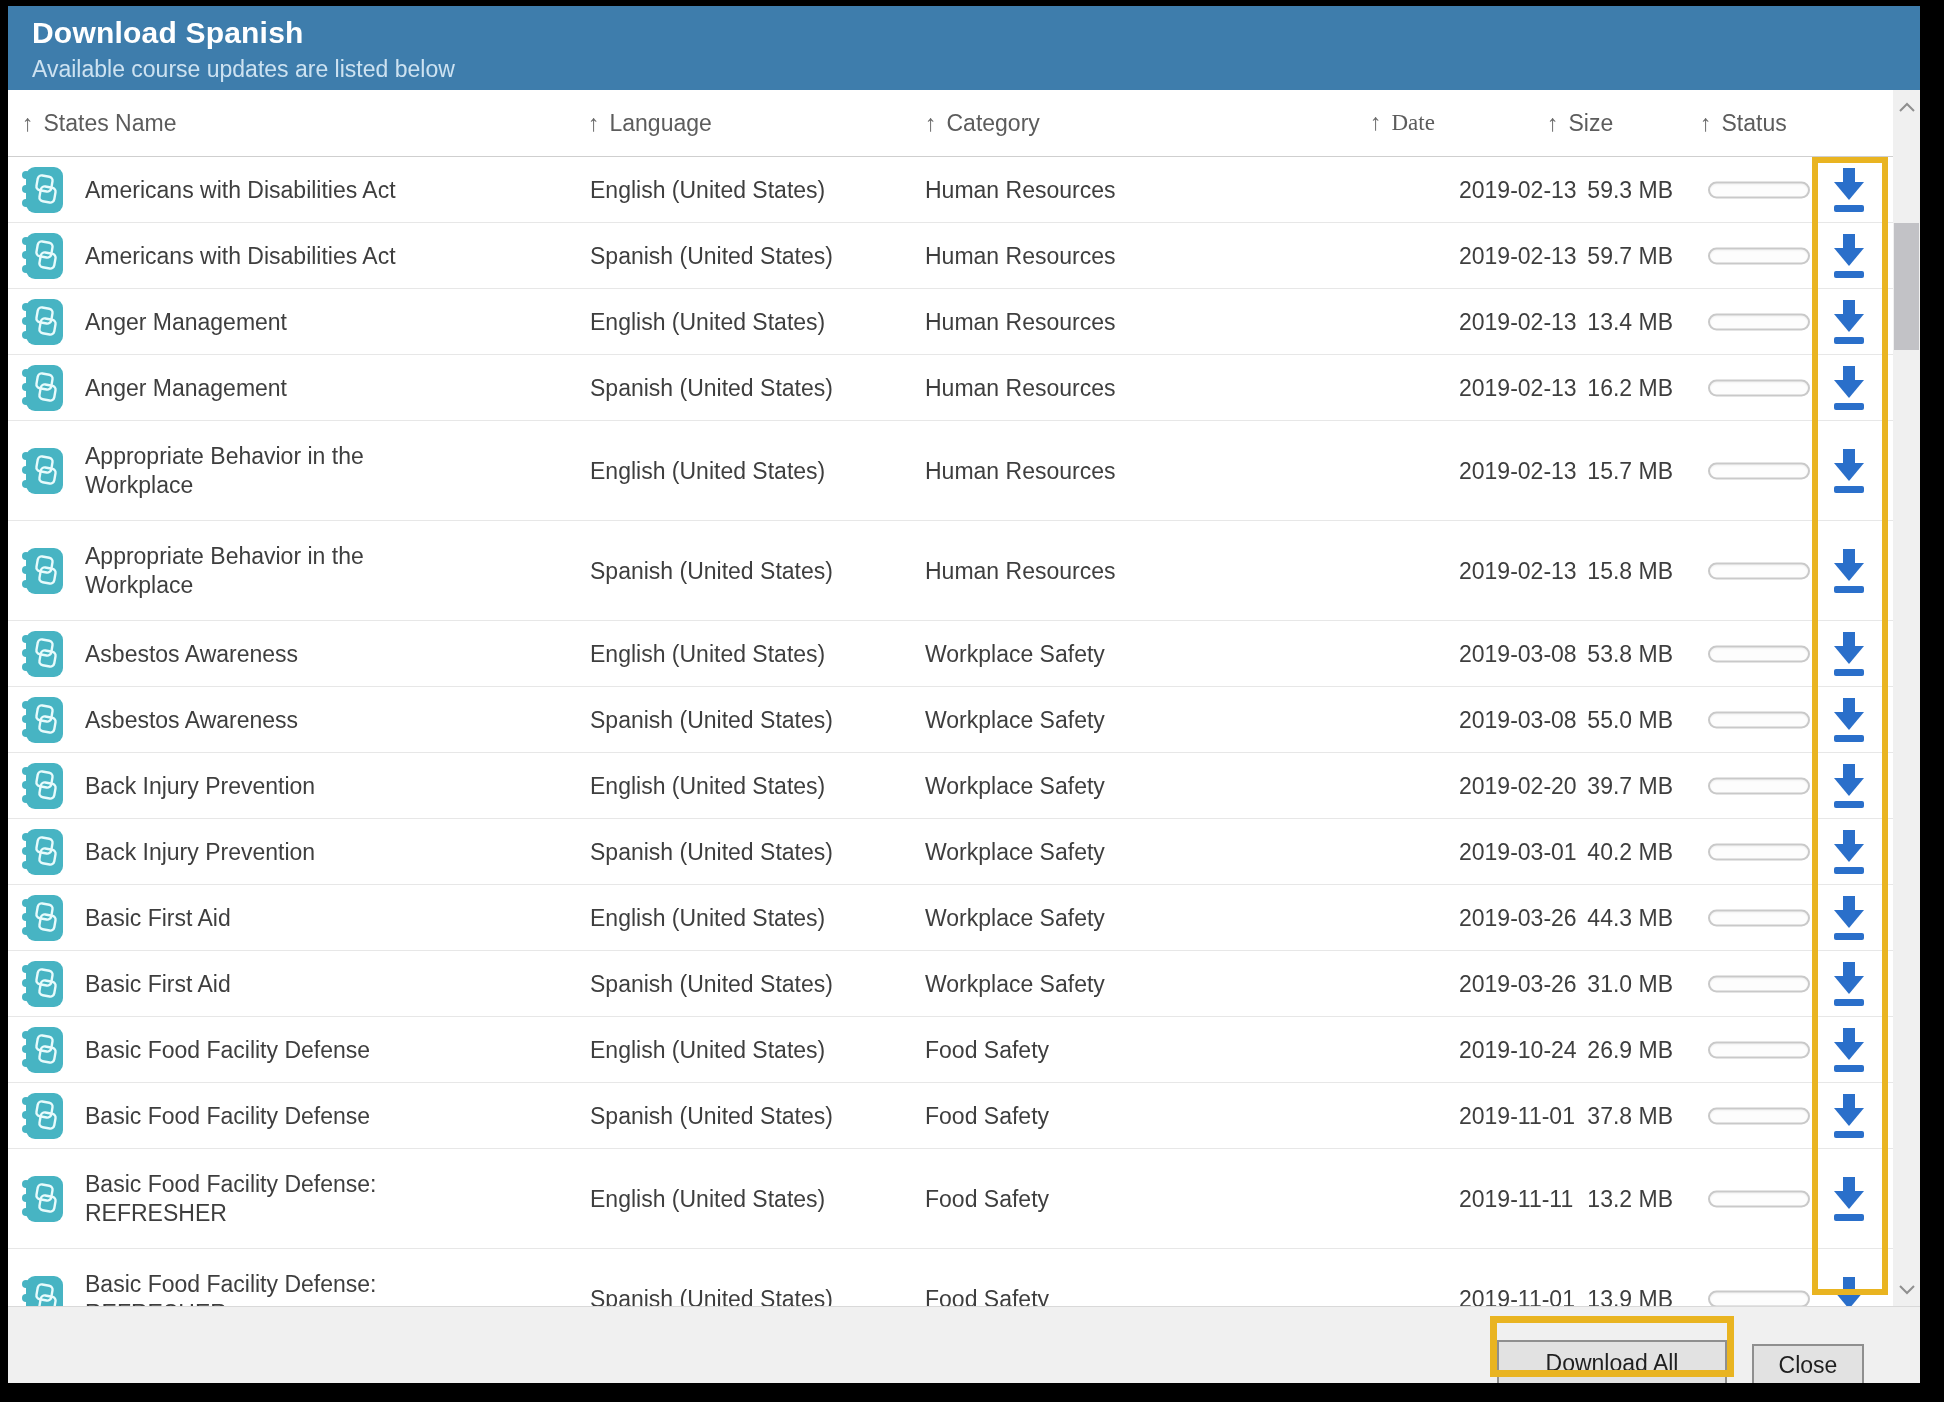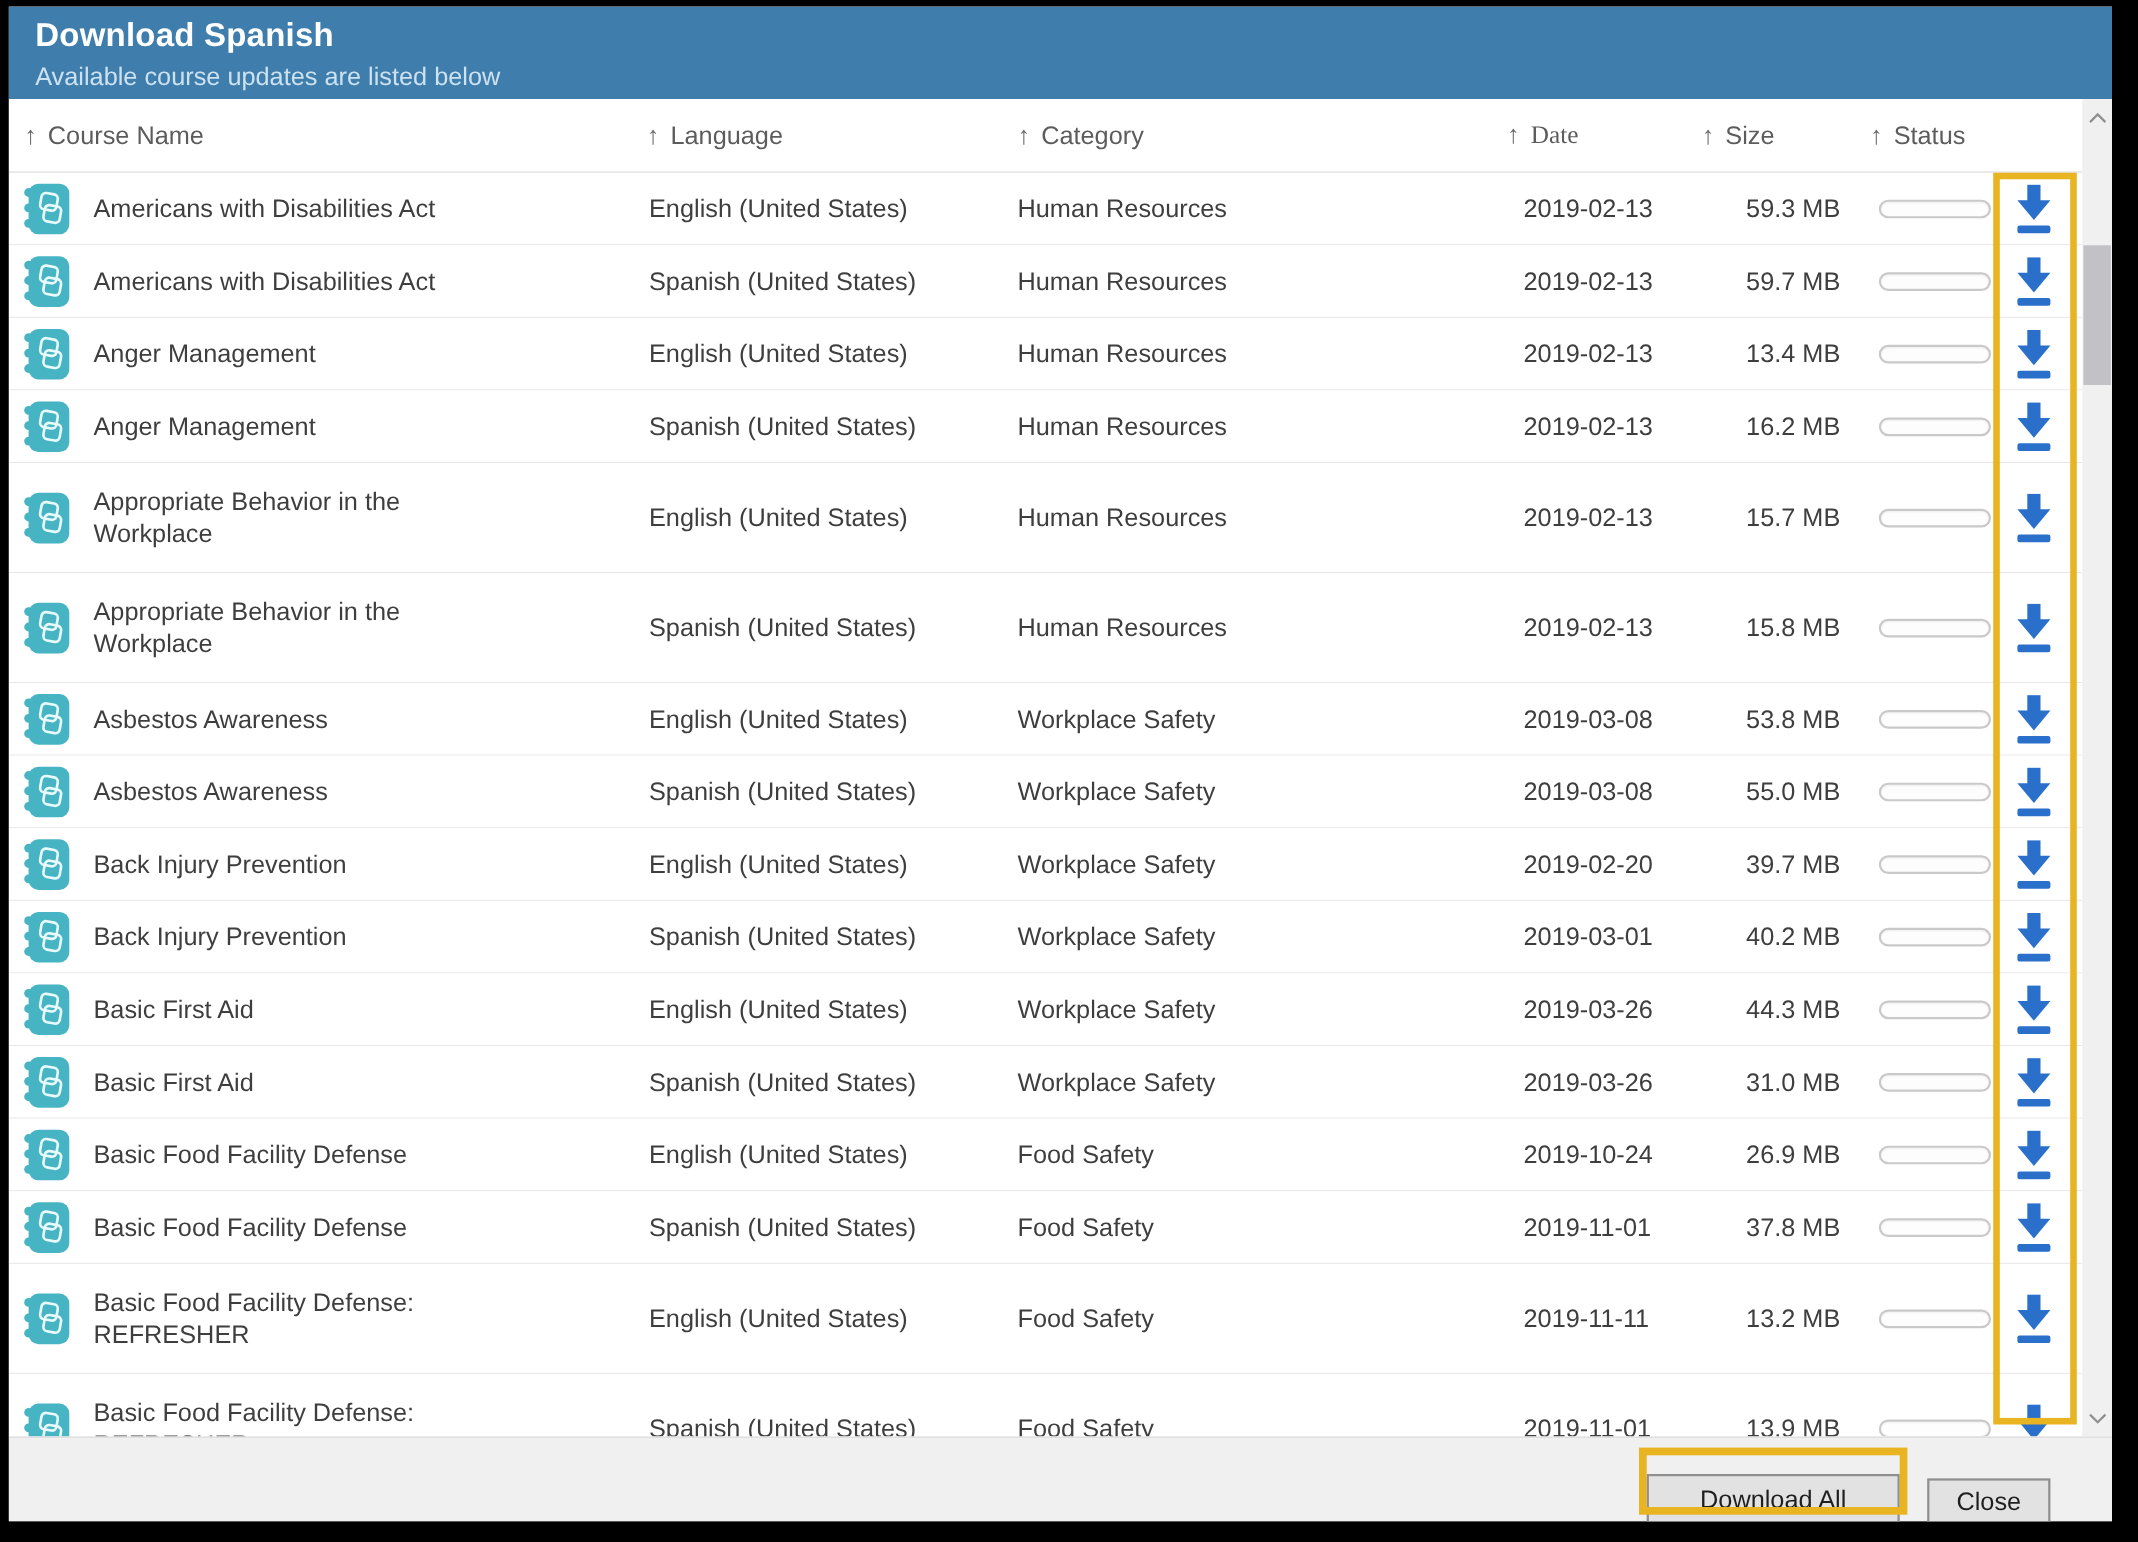--- a/index.html
+++ b/index.html
@@ -28,21 +28,21 @@
 
   
   .rows { position:absolute; left:0; top:151px; width:1885px; height:1149px; overflow:hidden; background:#fff; }
   .row { position:relative; width:100%; height:66px; border-bottom:1px solid #e7e7e7; background:#fff; }
   .row.tall { height:100px; }
   .cell { position:absolute; top:50%; transform:translateY(-50%); font-size:23px; color:#3e3e3e; white-space:nowrap; }
   .c-icon   { left:12px; height:50px; }
   .c-name   { left:77px; width:390px; white-space:normal; line-height:29px; }
   .c-lang   { left:582px; }
   .c-cat    { left:917px; }
-  .c-date   { left:1377px; }
+  .c-date   { left:1451px; }
   .c-size   { left:1540px; width:125px; text-align:right; }
   .c-status { left:1700px; width:102px; height:17px; }
   .pbar { display:block; width:102px; height:17px; border:2px solid #c9c9c9; border-radius:9px; background:#fdfdfd; box-shadow:inset 0 1px 2px rgba(0,0,0,0.06); }
   .c-dl { left:1813px; width:56px; height:46px; text-align:center; cursor:pointer; }
 
   
   .dl-col-highlight { position:absolute; left:1804px; top:151px; width:76px; height:1138px; border:6px solid var(--gold); pointer-events:none; z-index:5; }
   .btn-highlight { position:absolute; left:1482px; top:9px; width:244px; height:61px; border:7px solid var(--gold); z-index:5; pointer-events:none; }
 
   
@@ -63,21 +63,21 @@
 
 <div id="stage">
   <div class="dialog">
 
     <div class="titlebar">
       <div class="title">Download Spanish</div>
       <div class="subtitle">Available course updates are listed below</div>
     </div>
 
     <div class="colheader">
-      <span class="col col-name"><span class="sort-arrow">↑</span><span>Course Name</span></span>
+      <span class="col col-name"><span class="sort-arrow">↑</span><span>States Name</span></span>
       <span class="col col-lang"><span class="sort-arrow">↑</span><span>Language</span></span>
       <span class="col col-cat"><span class="sort-arrow">↑</span><span>Category</span></span>
       <span class="col col-date"><span class="sort-arrow">↑</span><span>Date</span></span>
       <span class="col col-size"><span class="sort-arrow">↑</span><span>Size</span></span>
       <span class="col col-status"><span class="sort-arrow">↑</span><span>Status</span></span>
     </div>
 
     <div class="rows">
   <div class="row">
     <span class="cell c-icon">

